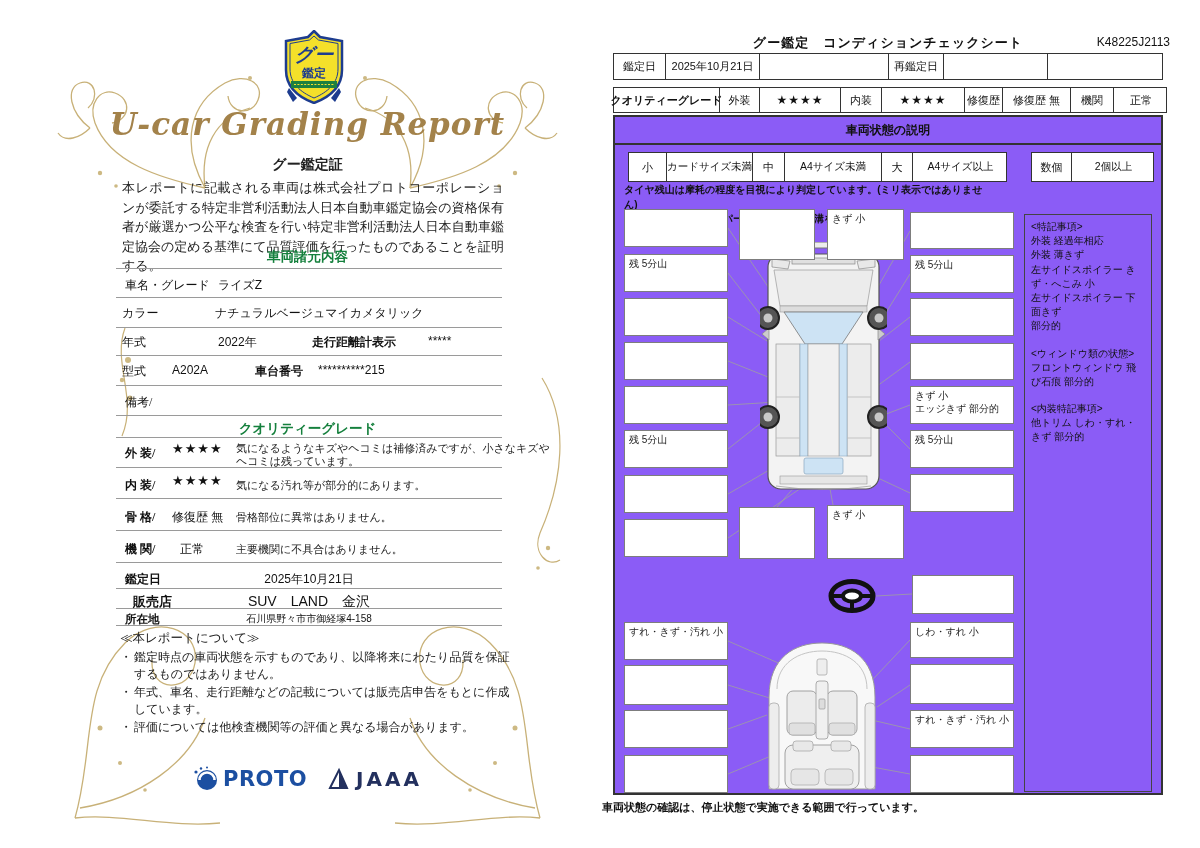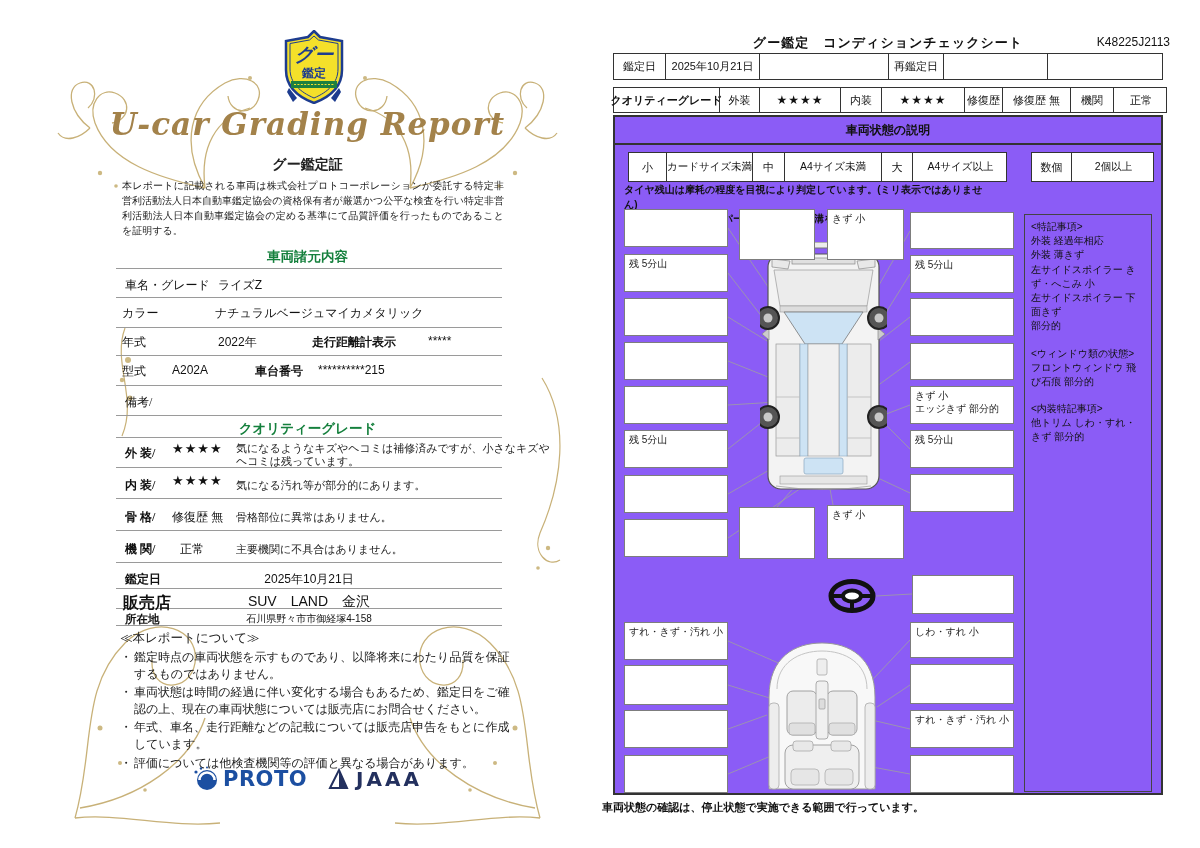--- a/index.html
+++ b/index.html
@@ -6,21 +6,21 @@
   .canvas{position:relative;width:1200px;height:848px;background:#ffffff;overflow:hidden;
           font-family:"Liberation Sans",sans-serif;color:#1a1a1a;}
   .abs{position:absolute;}
   
   .lp{position:absolute;left:50px;top:28px;width:515px;height:810px;font-family:"Liberation Serif",serif;}
   .lp-title{position:absolute;left:0;top:78px;width:100%;text-align:center;
             font-family:"DejaVu Serif",serif;font-style:italic;font-weight:bold;
             font-size:31px;color:#a3824a;letter-spacing:1px;}
   .lp-sub{position:absolute;left:0;top:128px;width:100%;text-align:center;
           font-size:14px;font-weight:bold;color:#222;}
-  .lp-intro{position:absolute;left:72px;top:150px;width:382px;font-size:10px;line-height:1.5;
+  .lp-intro{position:absolute;left:72px;top:150px;width:382px;font-size:13px;line-height:1.5;
             text-align:justify;color:#222;margin:0;}
   .sec-h{position:absolute;width:100%;text-align:center;font-size:13.5px;font-weight:bold;color:#15803d;}
   .hl{position:absolute;left:66px;width:386px;height:1px;background:#9a9a9a;}
   .cell-t{position:absolute;font-size:12px;color:#111;white-space:nowrap;}
   .g-desc{font-family:"Liberation Sans",sans-serif;font-size:11px;line-height:1.35;color:#222;text-align:center;}
   .stars{font-family:"DejaVu Sans",sans-serif;font-weight:bold;letter-spacing:1px;}
   .about{position:absolute;left:70px;top:602px;width:400px;font-size:12px;line-height:1.38;color:#222;}
   .about-h{font-size:12.5px;margin-bottom:2px;}
   .about-i{position:relative;padding-left:14px;margin-bottom:2px;}
   .about-i::before{content:"・";position:absolute;left:0;top:0;}
@@ -160,29 +160,28 @@
     <span class="cell-t" style="left:75px;top:481px;font-weight:bold;">骨 格/</span>
     <span class="cell-t" style="left:122px;top:481px;font-family:'Liberation Sans',sans-serif;">修復歴 無</span>
     <span class="cell-t g-desc" style="left:186px;top:482px;">骨格部位に異常はありません。</span>
 
     <span class="cell-t" style="left:75px;top:513px;font-weight:bold;">機 関/</span>
     <span class="cell-t" style="left:130px;top:513px;font-family:'Liberation Sans',sans-serif;">正常</span>
     <span class="cell-t g-desc" style="left:186px;top:514px;">主要機関に不具合はありません。</span>
 
     <span class="cell-t" style="left:75px;top:543px;font-weight:bold;">鑑定日</span>
     <span class="cell-t" style="left:66px;top:543px;width:386px;text-align:center;font-family:'Liberation Sans',sans-serif;">2025年10月21日</span>
-    <span class="cell-t" style="left:73px;top:565px;font-weight:bold;font-size:16px;">販売店</span>
+    <span class="cell-t" style="left:83px;top:565px;font-weight:bold;font-size:13px;">販売店</span>
     <span class="cell-t" style="left:66px;top:565px;width:386px;text-align:center;font-size:14px;font-family:'Liberation Sans',sans-serif;">SUV　LAND　金沢</span>
     <span class="cell-t" style="left:75px;top:584px;font-weight:bold;font-size:11.5px;">所在地</span>
     <span class="cell-t" style="left:66px;top:584px;width:386px;text-align:center;font-size:10px;font-family:'Liberation Sans',sans-serif;">石川県野々市市御経塚4-158</span>
 
     <div class="about">
       <div class="about-h">≪本レポートについて≫</div>
       <div class="about-i">鑑定時点の車両状態を示すものであり、以降将来にわたり品質を保証するものではありません。</div>
-      <div class="about-i">車両状態は時間の経過に伴い変化する場合もあるため、鑑定日をご確認の上、現在の車両状態については販売店にお問合せください。</div>
       <div class="about-i">年式、車名、走行距離などの記載については販売店申告をもとに作成しています。</div>
       <div class="about-i">評価については他検査機関等の評価と異なる場合があります。</div>
     </div>
 
     <div class="logos">
       <span class="logo-proto">
         <svg style="width:26px;height:26px;" viewBox="0 0 26 26">
           <circle cx="14" cy="14" r="10" fill="#1c4fa1"></circle>
           <path d="M6.5,14 A7.5,7.5 0 0 1 21.5,14" stroke="#fff" stroke-width="2.6" fill="none"></path>
           <circle cx="3" cy="6" r="1.6" fill="#1c4fa1"></circle>

